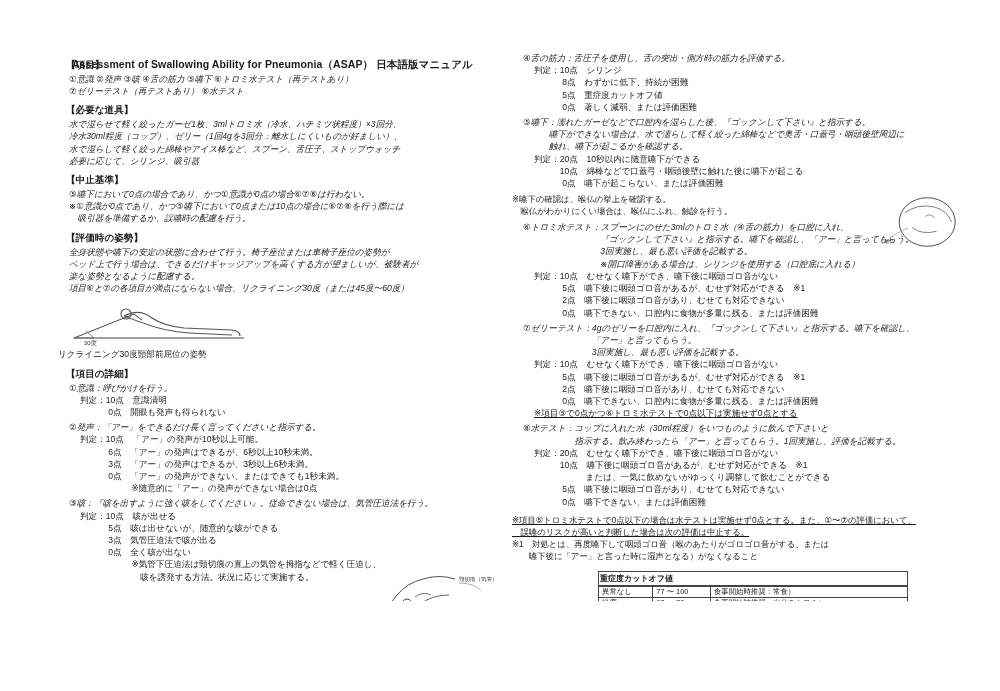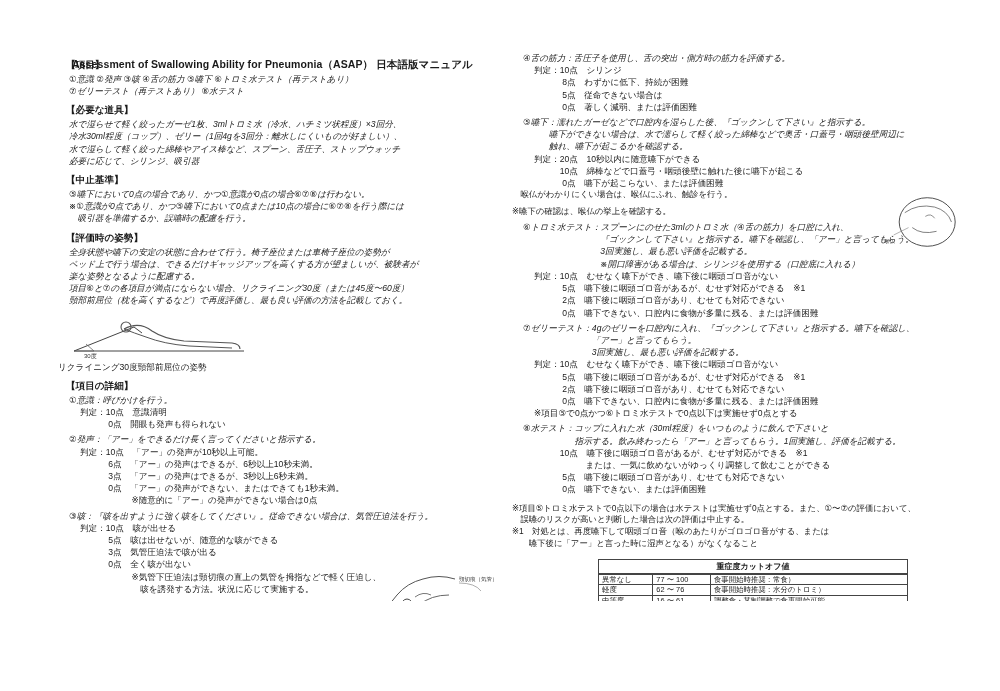--- a/index.html
+++ b/index.html
@@ -7,28 +7,28 @@
   .page{position:relative;width:1000px;height:601px;overflow:hidden;}
   .col{position:absolute;top:52px;}
   .left{left:58px;width:440px;}
   .right{left:512px;width:470px;}
   .doc-title{position:absolute;left:72px;top:58px;font-size:10.5px;font-weight:bold;letter-spacing:0.1px;}
   .h{font-size:9.6px;font-weight:bold;margin:7px 0 1px 8px;line-height:1.35;}
   p{margin:0;font-size:8.6px;line-height:1.42;}
   .ind1{margin-left:11px;font-style:italic;}
   .ind2{margin-left:22px;}
   .sec{margin-top:3px;}
-  .u{}
+  .u{text-decoration:underline;}
   .fig-bed{position:relative;margin:6px 0 2px 6px;height:46px;width:230px;}
   .fig-cap{font-size:8.6px;margin:2px 0 0 0;}
   .fig-neck{position:absolute;right:-8px;top:0;width:160px;height:86px;}
   .tbl-wrap{margin-top:9px;margin-left:86px;width:310px;}
   table{border-collapse:collapse;width:100%;font-size:7.4px;}
   table td,table th{border:1px solid #444;padding:0 3px;line-height:1.25;}
-  .tbl-title{text-align:center;font-weight:bold;font-size:8px;border:1px solid #444;padding:1px;}
+  .tbl-title{text-align:left;font-weight:bold;font-size:8px;border:1px solid #444;padding:1px;}
   .credit{margin-top:4px;text-align:right;font-size:8px;}
   .note{font-size:8.4px;line-height:1.42;}
   .fig-head{position:absolute;right:4px;top:150px;width:92px;height:56px;}
   .ellipse{fill:none;stroke:#444;stroke-width:1;}
   .lbl{font-size:5.5px;fill:#333;}
 </style>
 </head>
 <body>
 
 <div class="page">
@@ -50,21 +50,20 @@
     <div class="h">【中止基準】</div>
     <p class="ind1">⑤嚥下において0点の場合であり、かつ①意識が0点の場合⑥⑦⑧は行わない。</p>
     <p class="ind1">※①意識が0点であり、かつ⑤嚥下において0点または10点の場合に⑥⑦⑧を行う際には</p>
     <p class="ind1">　吸引器を準備するか、誤嚥時の配慮を行う。</p>
 
     <div class="h">【評価時の姿勢】</div>
     <p class="ind1">全身状態や嚥下の安定の状態に合わせて行う。椅子座位または車椅子座位の姿勢が</p>
     <p class="ind1">ベッド上で行う場合は、できるだけギャッジアップを高くする方が望ましいが、被験者が</p>
     <p class="ind1">楽な姿勢となるように配慮する。</p>
     <p class="ind1">項目⑥と⑦の各項目が満点にならない場合、リクライニング30度（または45度〜60度）</p>
-    <p class="ind1">頸部前屈位（枕を高くするなど）で再度評価し、最も良い評価の方法を記載しておく。</p>
 
     <div class="fig-bed">
       <svg width="230" height="46" viewBox="0 0 230 46">
         <line x1="10" y1="38" x2="180" y2="38" stroke="#444" stroke-width="1"></line>
         <line x1="10" y1="38" x2="70" y2="14" stroke="#444" stroke-width="1"></line>
         <line x1="70" y1="14" x2="78" y2="20" stroke="#444" stroke-width="1"></line>
         <path d="M60 16 Q75 8 88 18 Q100 26 120 28 L168 30 Q176 31 176 36" fill="none" stroke="#555" stroke-width="1.2"></path>
         <path d="M60 16 Q70 20 82 24 Q100 31 125 33 L168 35" fill="none" stroke="#555" stroke-width="1"></path>
         <circle cx="62" cy="14" r="5" fill="none" stroke="#555" stroke-width="1.1"></circle>
         <path d="M10 38 L30 38 L22 31" fill="none" stroke="#666" stroke-width="0.8"></path>
@@ -105,41 +104,41 @@
       <path d="M94 76 L70 60" stroke="#777" stroke-width="0.6" fill="none"></path>
     </svg>
 
   </div>
 
   <div class="col right">
 
     <p class="ind1">④舌の筋力：舌圧子を使用し、舌の突出・側方時の筋力を評価する。</p>
     <p class="ind2">判定：10点　シリンジ</p>
     <p class="ind2">　　　 8点　わずかに低下、持続が困難</p>
-    <p class="ind2">　　　 5点　従命できない場合は</p>
+    <p class="ind2">　　　 5点　重症度カットオフ値</p>
     <p class="ind2">　　　 0点　著しく減弱、または評価困難</p>
 
     <p class="ind1 sec">⑤嚥下：濡れたガーゼなどで口腔内を湿らした後、『ゴックンして下さい』と指示する。</p>
     <p class="ind1">　　　嚥下ができない場合は、水で濡らして軽く絞った綿棒などで奥舌・口蓋弓・咽頭後壁周辺に</p>
     <p class="ind1">　　　触れ、嚥下が起こるかを確認する。</p>
     <p class="ind2">判定：20点　10秒以内に随意嚥下ができる</p>
     <p class="ind2">　　　10点　綿棒などで口蓋弓・咽頭後壁に触れた後に嚥下が起こる</p>
     <p class="ind2">　　　 0点　嚥下が起こらない、または評価困難</p>
 
     <svg class="fig-head" style="position:absolute;left:372px;top:142px;" width="98" height="60" viewBox="0 0 98 60">
       <ellipse cx="46" cy="30" rx="30" ry="26" class="ellipse"></ellipse>
       <path d="M22 20 Q36 10 54 14 Q68 18 72 30" fill="none" stroke="#555" stroke-width="0.8"></path>
       <path d="M30 36 Q40 44 56 40" fill="none" stroke="#555" stroke-width="0.8"></path>
       <path d="M44 24 q6 -4 10 2" fill="none" stroke="#555" stroke-width="0.7"></path>
       <path d="M10 44 L26 36" stroke="#777" stroke-width="0.6"></path>
       <text x="0" y="52" class="lbl">喉仏</text>
     </svg>
 
+    <p class="note" style="margin-top:5px">※嚥下の確認は、喉仏の挙上を確認する。</p>
     <p class="note">　喉仏がわかりにくい場合は、喉仏にふれ、触診を行う。</p>
-    <p class="note" style="margin-top:5px">※嚥下の確認は、喉仏の挙上を確認する。</p>
 
     <p class="ind1 sec">⑥トロミ水テスト：スプーンにのせた3mlのトロミ水（④舌の筋力）を口腔に入れ、</p>
     <p class="ind1">　　　　　　　　　『ゴックンして下さい』と指示する。嚥下を確認し、「アー」と言ってもらう。</p>
     <p class="ind1">　　　　　　　　　3回実施し、最も悪い評価を記載する。</p>
     <p class="ind1">　　　　　　　　　※開口障害がある場合は、シリンジを使用する（口腔底に入れる）</p>
     <p class="ind2">判定：10点　むせなく嚥下ができ、嚥下後に咽頭ゴロ音がない</p>
     <p class="ind2">　　　 5点　嚥下後に咽頭ゴロ音があるが、むせず対応ができる　※1</p>
     <p class="ind2">　　　 2点　嚥下後に咽頭ゴロ音があり、むせても対応できない</p>
     <p class="ind2">　　　 0点　嚥下できない、口腔内に食物が多量に残る、または評価困難</p>
 
@@ -147,20 +146,21 @@
     <p class="ind1">　　　　　　　　「アー」と言ってもらう。</p>
     <p class="ind1">　　　　　　　　3回実施し、最も悪い評価を記載する。</p>
     <p class="ind2">判定：10点　むせなく嚥下ができ、嚥下後に咽頭ゴロ音がない</p>
     <p class="ind2">　　　 5点　嚥下後に咽頭ゴロ音があるが、むせず対応ができる　※1</p>
     <p class="ind2">　　　 2点　嚥下後に咽頭ゴロ音があり、むせても対応できない</p>
     <p class="ind2">　　　 0点　嚥下できない、口腔内に食物が多量に残る、または評価困難</p>
     <p class="ind2 u">※項目⑤で0点かつ⑥トロミ水テストで0点以下は実施せず0点とする</p>
 
     <p class="ind1 sec">⑧水テスト：コップに入れた水（30ml程度）をいつものように飲んで下さいと</p>
     <p class="ind1">　　　　　　指示する。飲み終わったら「アー」と言ってもらう。1回実施し、評価を記載する。</p>
+    <p class="ind2">判定：20点　むせなく嚥下ができ、嚥下後に咽頭ゴロ音がない</p>
     <p class="ind2">　　　10点　嚥下後に咽頭ゴロ音があるが、むせず対応ができる　※1</p>
     <p class="ind2">　　　　　　または、一気に飲めないがゆっくり調整して飲むことができる</p>
     <p class="ind2">　　　 5点　嚥下後に咽頭ゴロ音があり、むせても対応できない</p>
     <p class="ind2">　　　 0点　嚥下できない、または評価困難</p>
 
     <p class="note u" style="margin-top:7px">※項目⑤トロミ水テストで0点以下の場合は水テストは実施せず0点とする。また、①〜⑦の評価において、</p>
     <p class="note u">　誤嚥のリスクが高いと判断した場合は次の評価は中止する。</p>
     <p class="note">※1　対処とは、再度嚥下して咽頭ゴロ音（喉のあたりがゴロゴロ音がする、または</p>
     <p class="note">　　嚥下後に「アー」と言った時に湿声となる）がなくなること</p>
 

